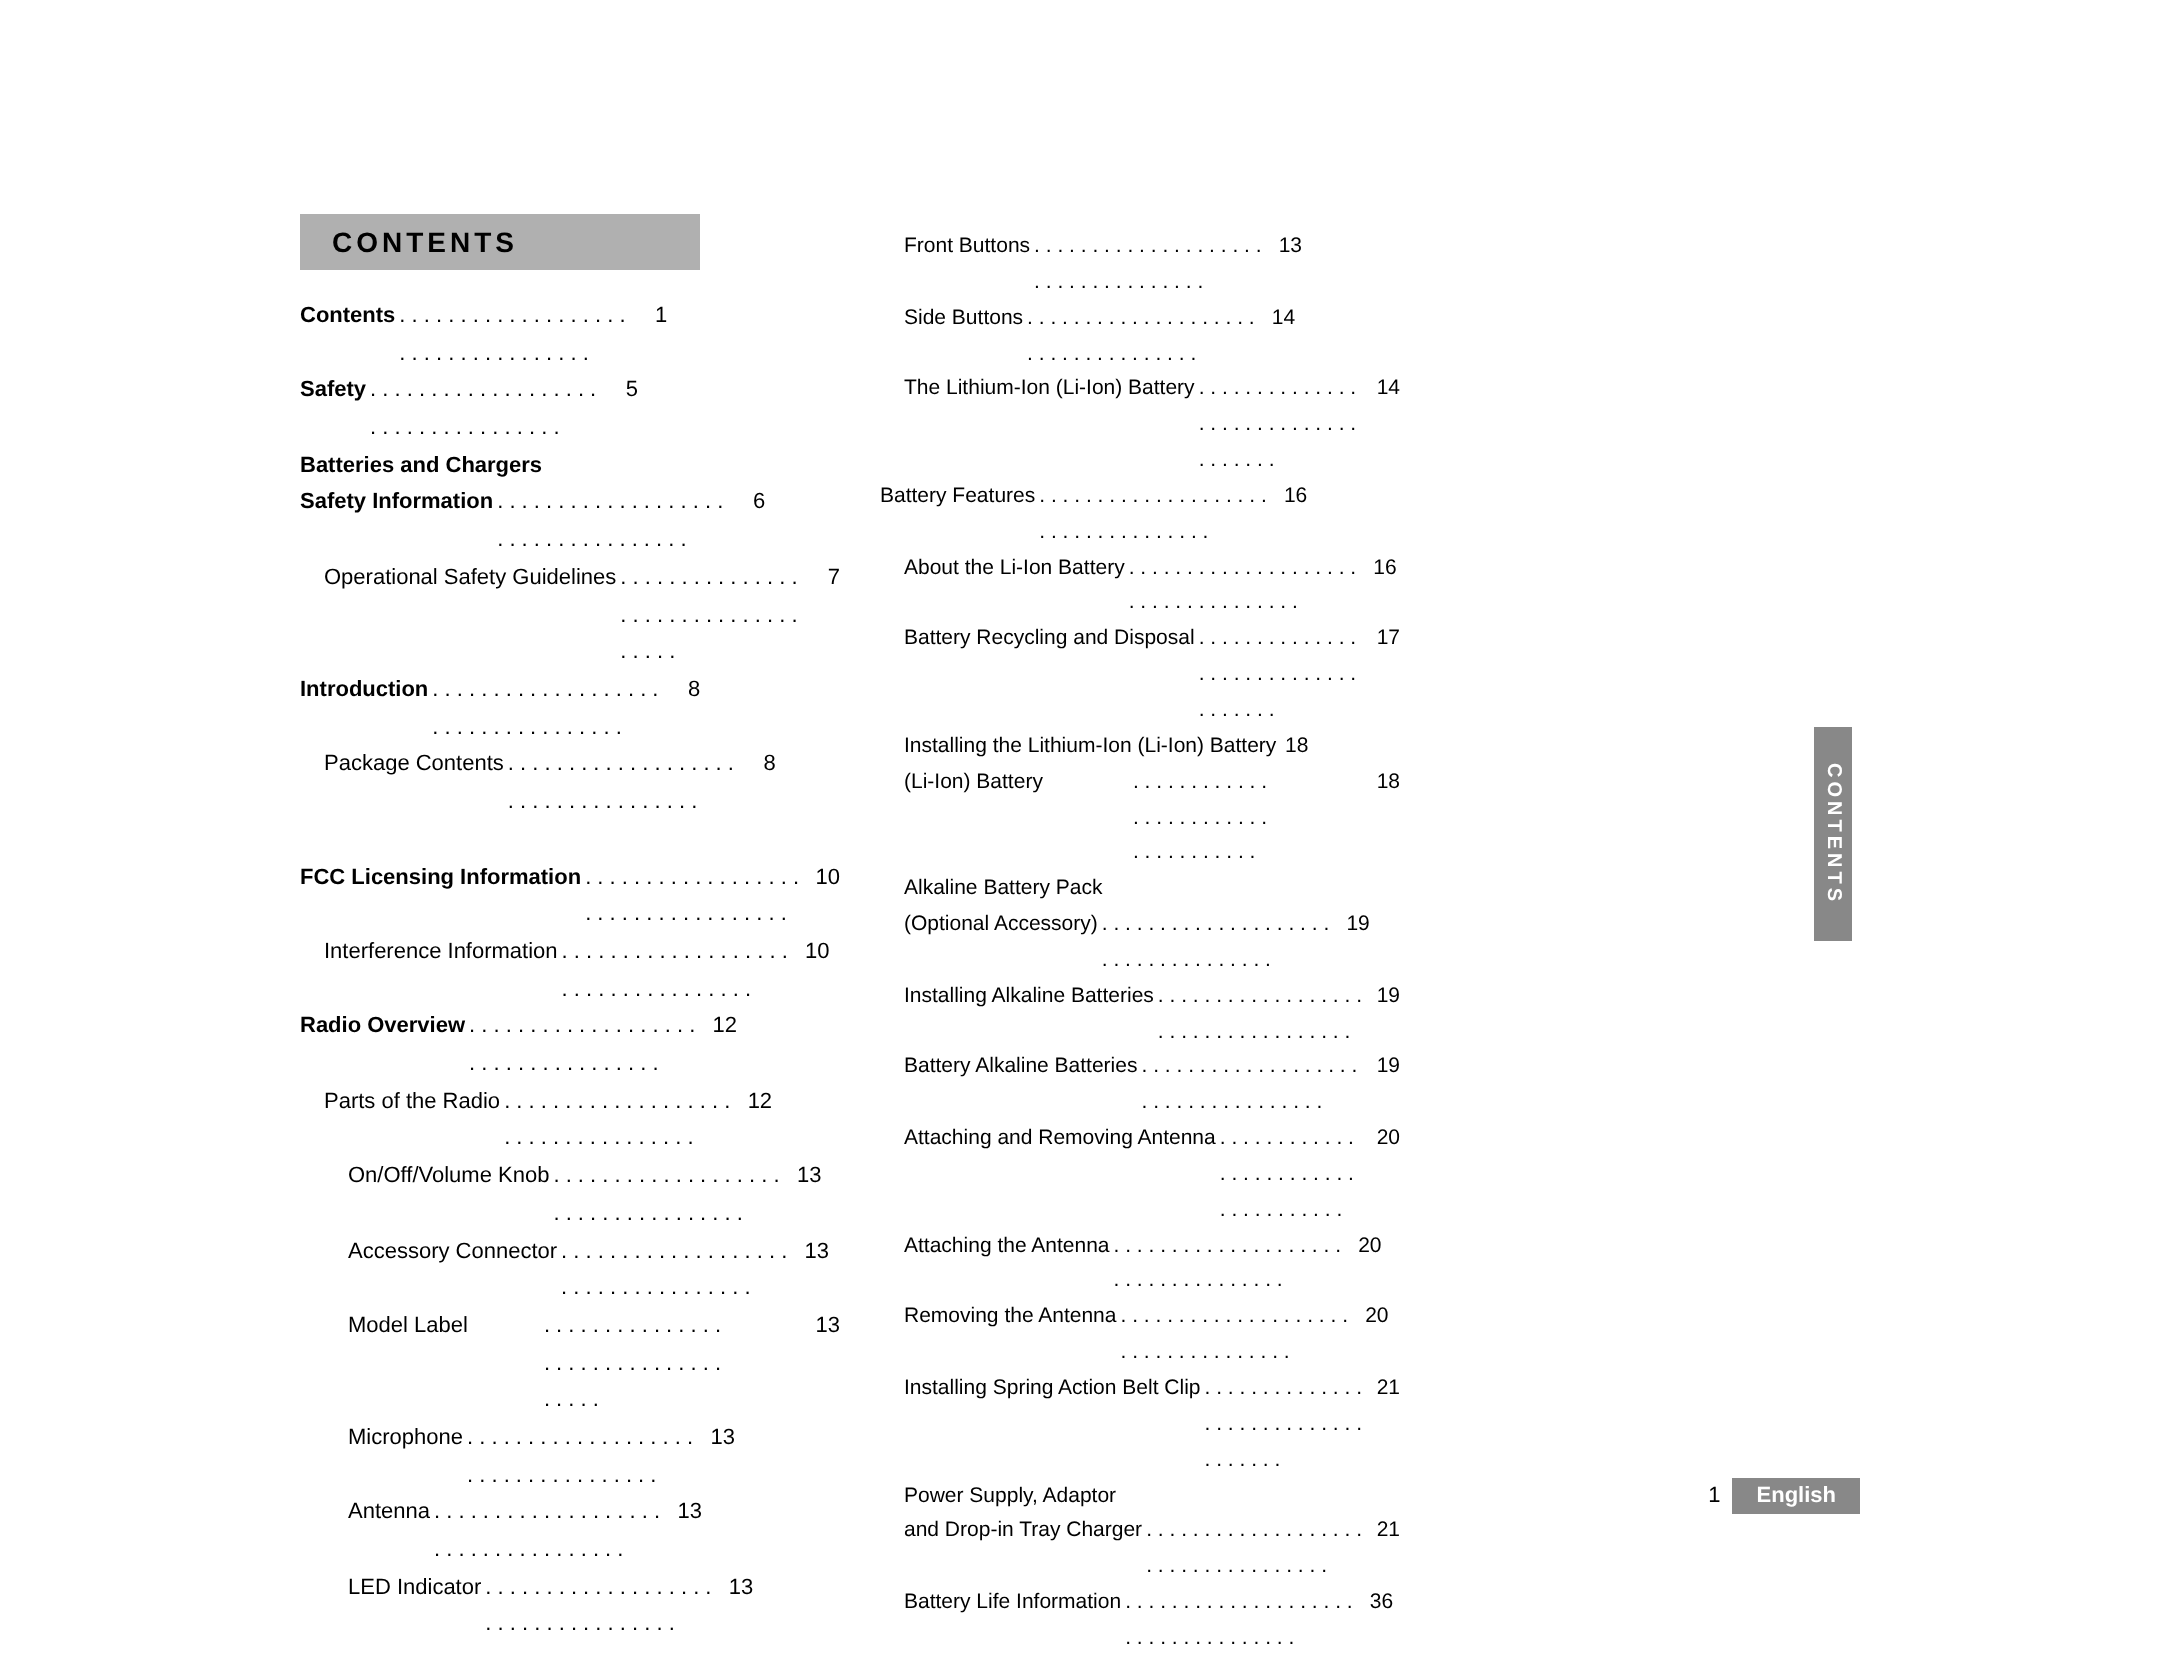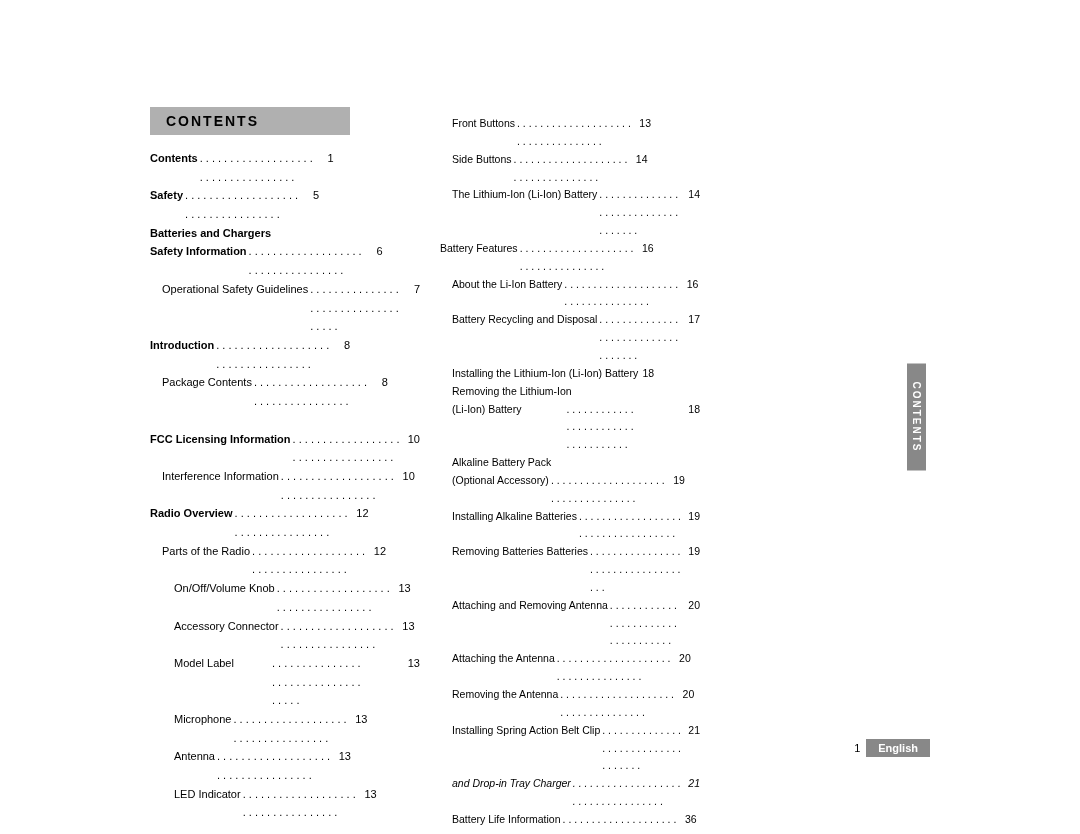--- a/index.html
+++ b/index.html
@@ -201,43 +201,40 @@
           </div>
           <div class="toc-row" style="padding-left: 12px;">
             <span class="entry-label">Battery Recycling and Disposal</span>
             <span class="dots" style="overflow: hidden; display: inline-block; max-width: 120px; flex: 1 1 0%;"> . . . . . . . . . . . . . . . . . . . . . . . . . . . . . . . . . . . </span>
             <span class="pnum">17</span>
           </div>
           <div class="toc-row" style="padding-left: 12px;">
             <span class="entry-label">Installing the Lithium-Ion (Li-Ion) Battery</span>
             <span class="pnum">18</span>
           </div>
-          <div class="toc-row" style="padding-left: 12px;">
-            <span class="entry-label">Removing the Lithium-Ion</span>
-          </div>
           <div class="toc-row" style="padding-left: 12px; gap: 43px;">
             <span class="entry-label">(Li-Ion) Battery</span>
             <span class="dots" style="overflow: hidden; display: inline-block; max-width: 120px; flex: 1 1 0%;"> . . . . . . . . . . . . . . . . . . . . . . . . . . . . . . . . . . . </span>
             <span class="pnum">18</span>
           </div>
           <div class="toc-row" style="padding-left: 12px;">
             <span class="entry-label">Alkaline Battery Pack</span>
           </div>
           <div class="toc-row" style="padding-left: 12px;">
             <span class="entry-label">(Optional Accessory)</span>
             <span class="dots" style="overflow: hidden; display: inline-block; max-width: 120px; flex: 1 1 0%;"> . . . . . . . . . . . . . . . . . . . . . . . . . . . . . . . . . . . </span>
             <span class="pnum">19</span>
           </div>
           <div class="toc-row" style="padding-left: 12px;">
             <span class="entry-label">Installing Alkaline Batteries</span>
             <span class="dots" style="overflow: hidden; display: inline-block; max-width: 120px; flex: 1 1 0%;"> . . . . . . . . . . . . . . . . . . . . . . . . . . . . . . . . . . . </span>
             <span class="pnum">19</span>
           </div>
           <div class="toc-row" style="padding-left: 12px;">
-            <span class="entry-label">Removing Batteries Batteries</span>
+            <span class="entry-label">Battery Alkaline Batteries</span>
             <span class="dots" style="overflow: hidden; display: inline-block; max-width: 120px; flex: 1 1 0%;"> . . . . . . . . . . . . . . . . . . . . . . . . . . . . . . . . . . . </span>
             <span class="pnum">19</span>
           </div>
           <div class="toc-row" style="padding-left: 12px;">
             <span class="entry-label">Attaching and Removing Antenna</span>
             <span class="dots" style="overflow: hidden; display: inline-block; max-width: 120px; flex: 1 1 0%;"> . . . . . . . . . . . . . . . . . . . . . . . . . . . . . . . . . . . </span>
             <span class="pnum">20</span>
           </div>
           <div class="toc-row" style="padding-left: 12px;">
             <span class="entry-label">Attaching the Antenna</span>
@@ -247,21 +244,24 @@
           <div class="toc-row" style="padding-left: 12px;">
             <span class="entry-label">Removing the Antenna</span>
             <span class="dots" style="overflow: hidden; display: inline-block; max-width: 120px; flex: 1 1 0%;"> . . . . . . . . . . . . . . . . . . . . . . . . . . . . . . . . . . . </span>
             <span class="pnum">20</span>
           </div>
           <div class="toc-row" style="padding-left: 12px;">
             <span class="entry-label">Installing Spring Action Belt Clip</span>
             <span class="dots" style="overflow: hidden; display: inline-block; max-width: 120px; flex: 1 1 0%;"> . . . . . . . . . . . . . . . . . . . . . . . . . . . . . . . . . . . </span>
             <span class="pnum">21</span>
           </div>
-          <div class="toc-row" style="padding-left: 12px; font-style: italic;">
+          <div class="toc-row" style="padding-left: 12px;">
+            <span class="entry-label">Power Supply, Adaptor</span>
+          </div>
+          <div class="toc-row" style="padding-left: 12px;">
             <span class="entry-label">and Drop-in Tray Charger</span>
             <span class="dots" style="overflow: hidden; display: inline-block; max-width: 120px; flex: 1 1 0%;"> . . . . . . . . . . . . . . . . . . . . . . . . . . . . . . . . . . . </span>
             <span class="pnum">21</span>
           </div>
           <div class="toc-row" style="padding-left: 12px;">
             <span class="entry-label">Battery Life Information</span>
             <span class="dots" style="overflow: hidden; display: inline-block; max-width: 120px; flex: 1 1 0%;"> . . . . . . . . . . . . . . . . . . . . . . . . . . . . . . . . . . . </span>
             <span class="pnum">36</span>
           </div>
         </div>

